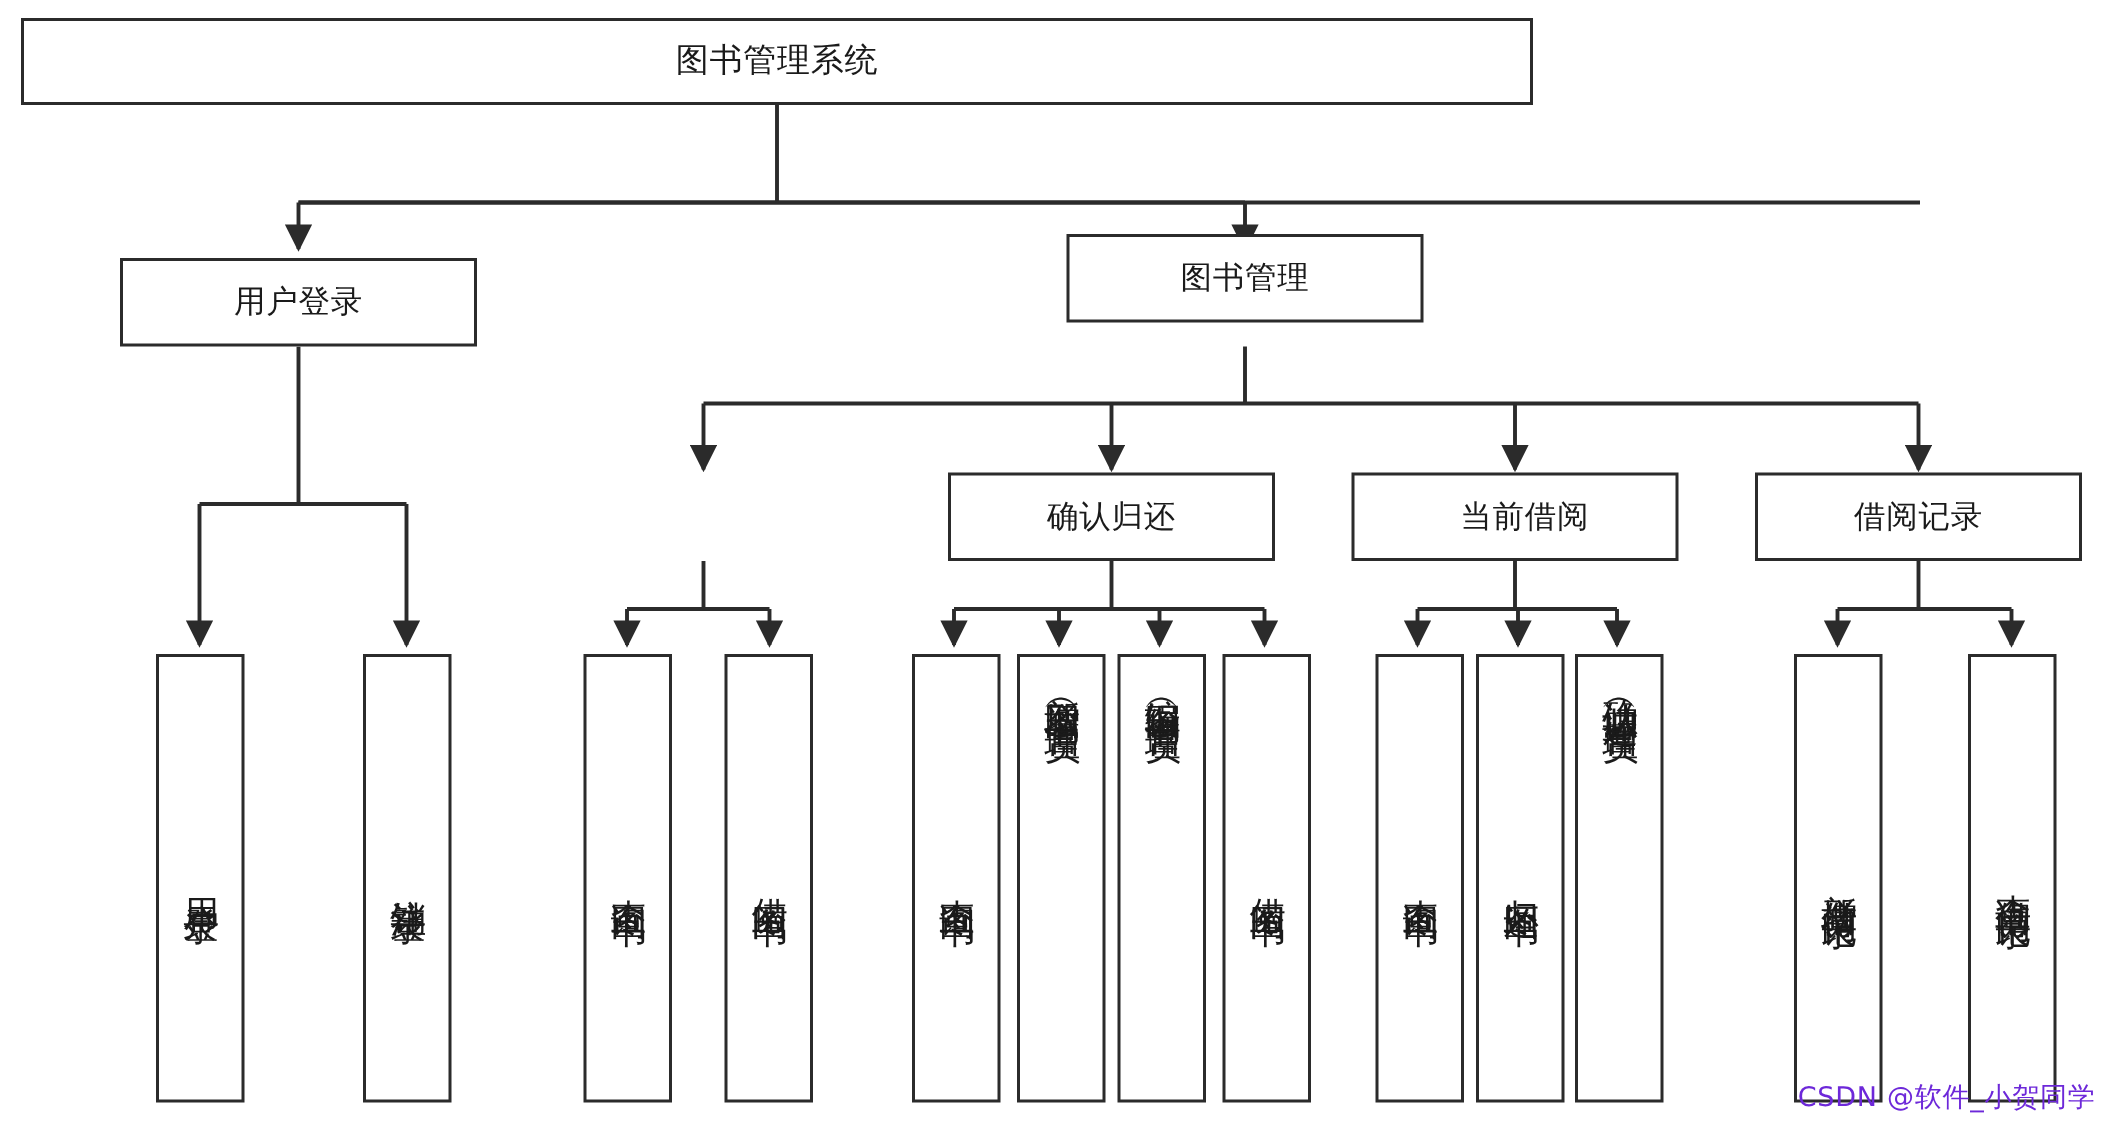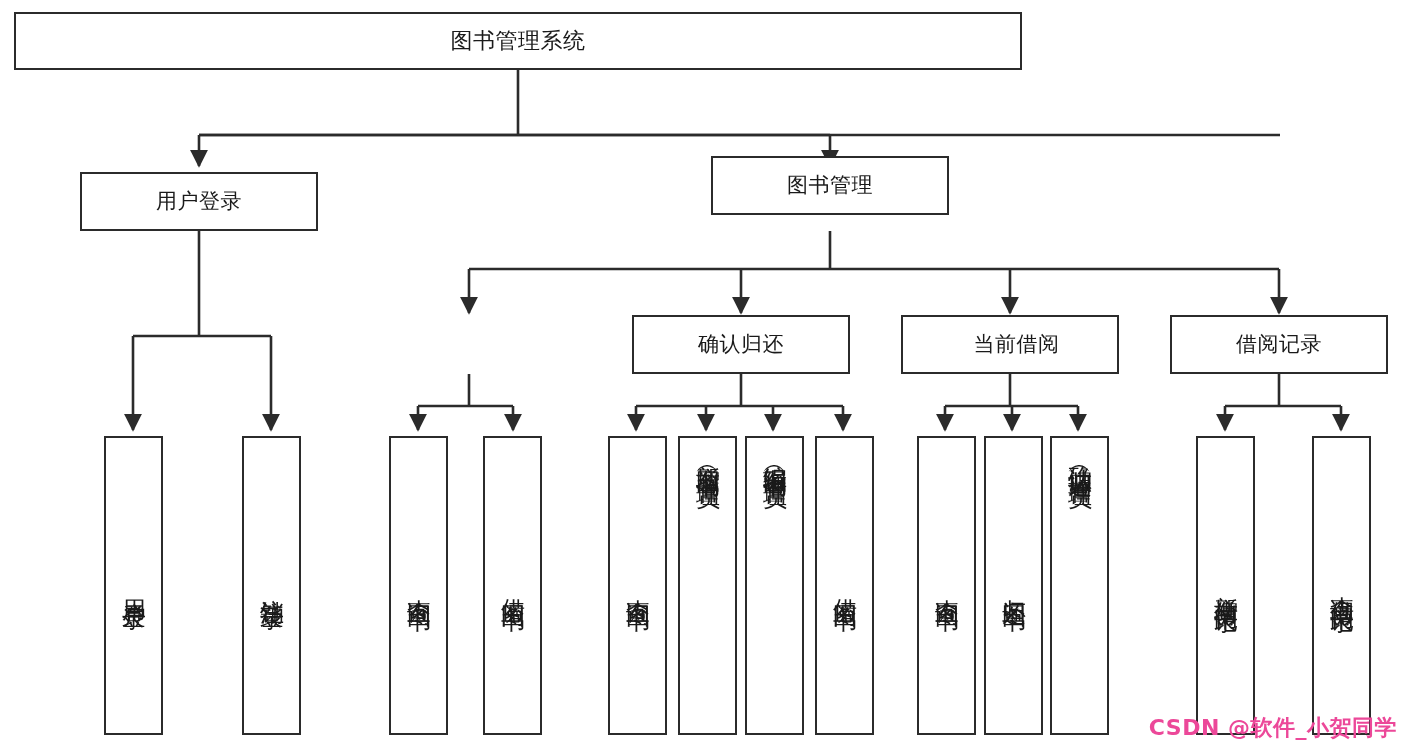--- a/index.html
+++ b/index.html
@@ -65,26 +65,25 @@
     white-space: nowrap;
   }
   .node.v.mid {
     align-items: center;
     padding-top: 0;
   }
   #watermark {
     position: absolute;
     right: 8px;
     bottom: 4px;
-    font-size: 22px;
-    color: #ec4899;
+    font-size: 18px;
+    color: #6d28d9;
     letter-spacing: 0.5px;
     z-index: 5;
     white-space: nowrap;
-    font-weight: bold;
   }
 </style>
 </head>
 <body>
 
 <div id="canvas">
 
   <svg id="edges" viewBox="0 0 1405 747" xmlns="http://www.w3.org/2000/svg">
     <defs>
       <marker id="arrow" viewBox="0 0 10 10" refX="9" refY="5" markerWidth="7" markerHeight="7" orient="auto-start-reverse">

